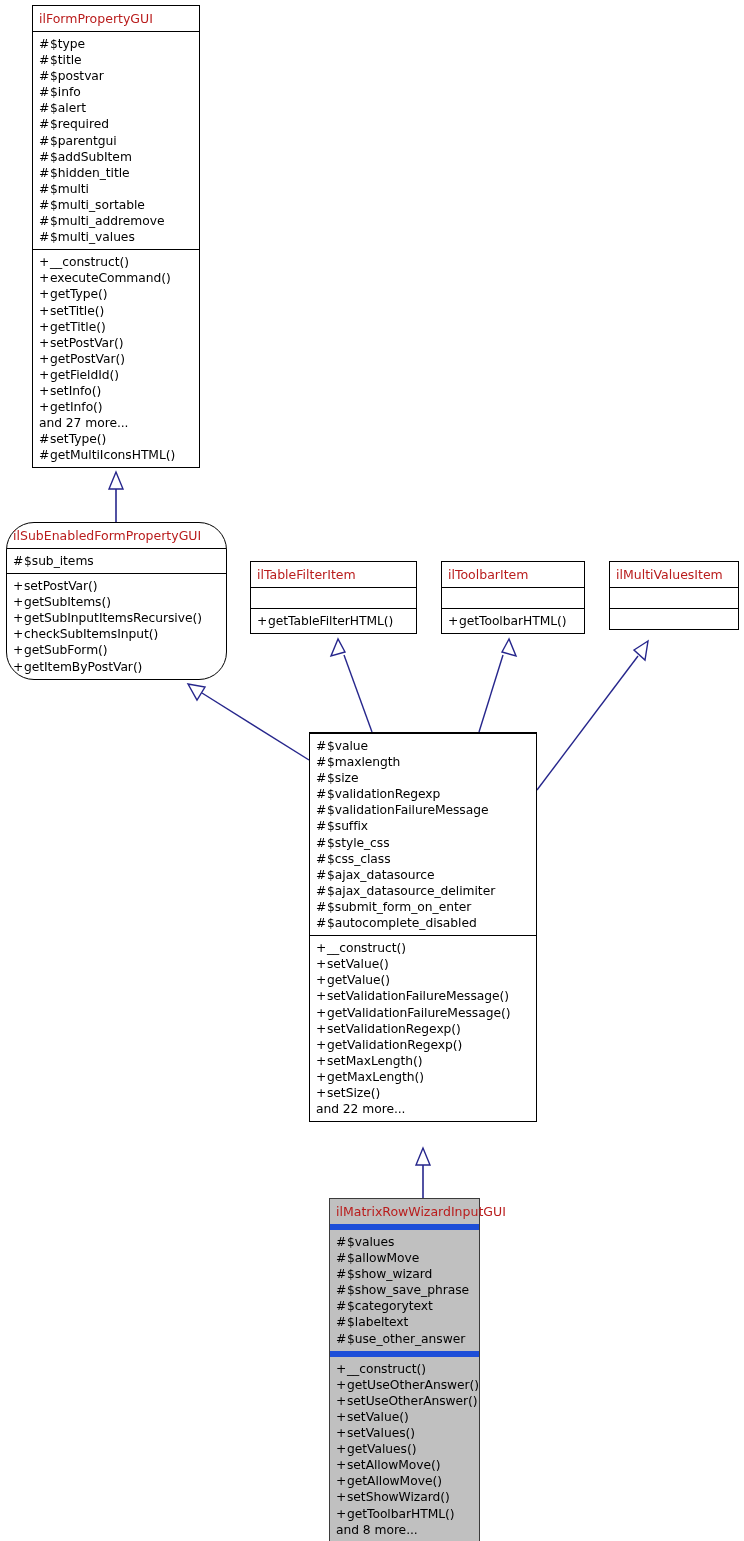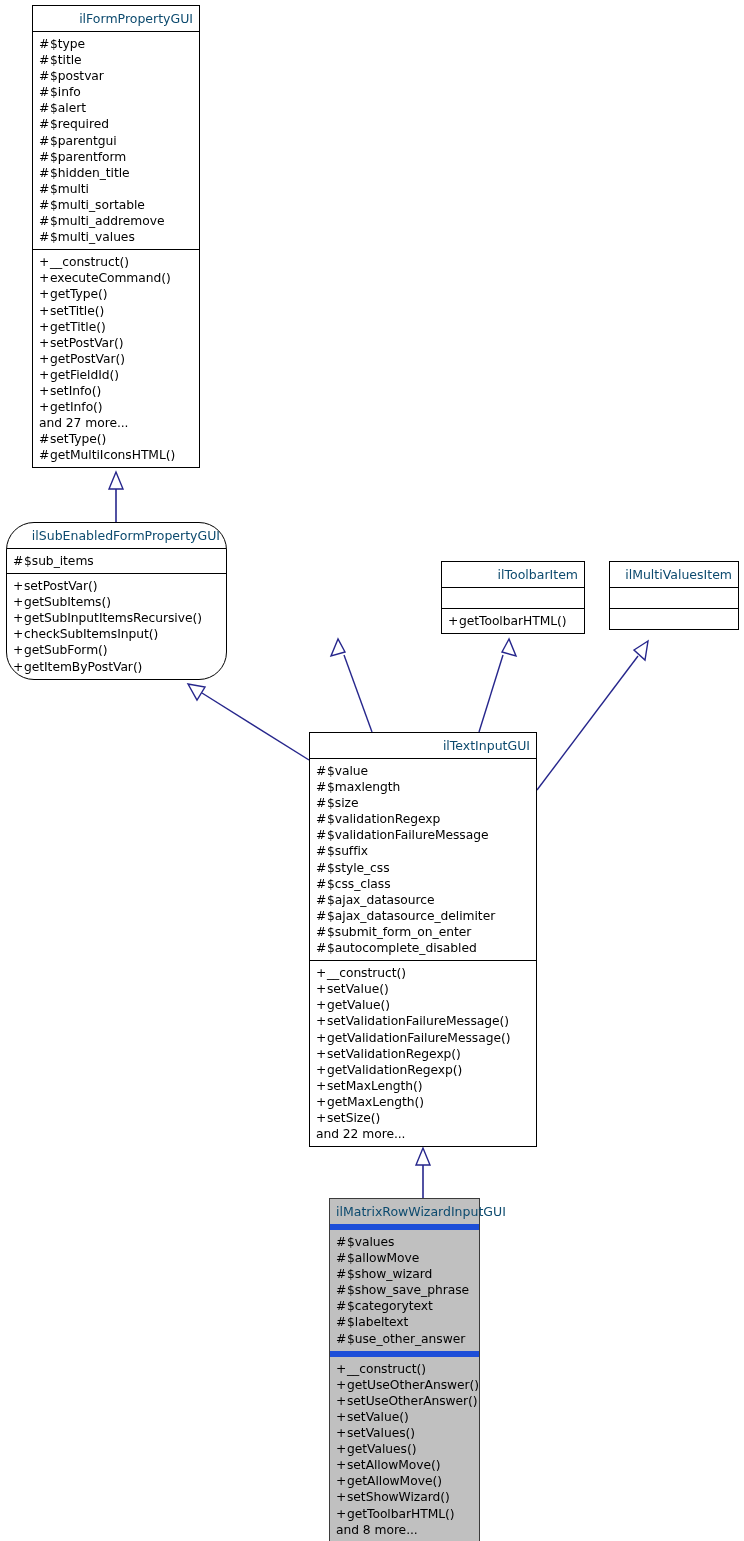--- a/index.html
+++ b/index.html
@@ -37,25 +37,25 @@
   }
   .uml-class.shaded {
     background: #c0c0c0;
     border: 1px solid #3b3b3b;
   }
   .uml-class.shaded .compartment {
     border-top: 6px solid #1d4ed8;
   }
 
   .class-title {
-    text-align: right;
+    text-align: left;
     font-size: 12.5px;
     line-height: 15px;
     padding: 5px 6px 5px 6px;
-    color: #0c4a6e;
+    color: #b91c1c;
     white-space: nowrap;
   }
 
   .compartment {
     border-top: 1px solid #000000;
     padding: 4px 4px 4px 6px;
   }
   .compartment.empty {
     height: 20px;
     padding: 0;
@@ -123,21 +123,21 @@
   <div class="uml-class" id="cls-ilformpropertygui">
     <div class="class-title">ilFormPropertyGUI</div>
     <div class="compartment">
         <div class="member"><span class="vis">#</span><span>$type</span></div>
         <div class="member"><span class="vis">#</span><span>$title</span></div>
         <div class="member"><span class="vis">#</span><span>$postvar</span></div>
         <div class="member"><span class="vis">#</span><span>$info</span></div>
         <div class="member"><span class="vis">#</span><span>$alert</span></div>
         <div class="member"><span class="vis">#</span><span>$required</span></div>
         <div class="member"><span class="vis">#</span><span>$parentgui</span></div>
-        <div class="member"><span class="vis">#</span><span>$parentform</span></div>
+        <div class="member"><span class="vis">#</span><span>$addSubItem</span></div>
         <div class="member"><span class="vis">#</span><span>$hidden_title</span></div>
         <div class="member"><span class="vis">#</span><span>$multi</span></div>
         <div class="member"><span class="vis">#</span><span>$multi_sortable</span></div>
         <div class="member"><span class="vis">#</span><span>$multi_addremove</span></div>
         <div class="member"><span class="vis">#</span><span>$multi_values</span></div>
       </div>
     <div class="compartment">
         <div class="member"><span class="vis">+</span><span>__construct()</span></div>
         <div class="member"><span class="vis">+</span><span>executeCommand()</span></div>
         <div class="member"><span class="vis">+</span><span>getType()</span></div>
@@ -162,37 +162,43 @@
     <div class="compartment">
         <div class="member"><span class="vis">+</span><span>setPostVar()</span></div>
         <div class="member"><span class="vis">+</span><span>getSubItems()</span></div>
         <div class="member"><span class="vis">+</span><span>getSubInputItemsRecursive()</span></div>
         <div class="member"><span class="vis">+</span><span>checkSubItemsInput()</span></div>
         <div class="member"><span class="vis">+</span><span>getSubForm()</span></div>
         <div class="member"><span class="vis">+</span><span>getItemByPostVar()</span></div>
       </div>
   </div>
 
+  <div class="uml-class" id="cls-iltablefilteritem">
+    <div class="class-title">ilTableFilterItem</div>
+    <div class="compartment empty"></div>
+    <div class="compartment">
+        <div class="member"><span class="vis">+</span><span>getTableFilterHTML()</span></div>
+      </div>
+  </div>
 
   <div class="uml-class" id="cls-iltoolbaritem">
     <div class="class-title">ilToolbarItem</div>
     <div class="compartment empty"></div>
     <div class="compartment">
         <div class="member"><span class="vis">+</span><span>getToolbarHTML()</span></div>
       </div>
   </div>
 
   <div class="uml-class" id="cls-ilmultivaluesitem">
     <div class="class-title">ilMultiValuesItem</div>
     <div class="compartment empty"></div>
     <div class="compartment empty"></div>
   </div>
 
   <div class="uml-class" id="cls-iltextinputgui">
-    <div class="class-title">ilTextInputGUI</div>
     <div class="compartment">
         <div class="member"><span class="vis">#</span><span>$value</span></div>
         <div class="member"><span class="vis">#</span><span>$maxlength</span></div>
         <div class="member"><span class="vis">#</span><span>$size</span></div>
         <div class="member"><span class="vis">#</span><span>$validationRegexp</span></div>
         <div class="member"><span class="vis">#</span><span>$validationFailureMessage</span></div>
         <div class="member"><span class="vis">#</span><span>$suffix</span></div>
         <div class="member"><span class="vis">#</span><span>$style_css</span></div>
         <div class="member"><span class="vis">#</span><span>$css_class</span></div>
         <div class="member"><span class="vis">#</span><span>$ajax_datasource</span></div>

